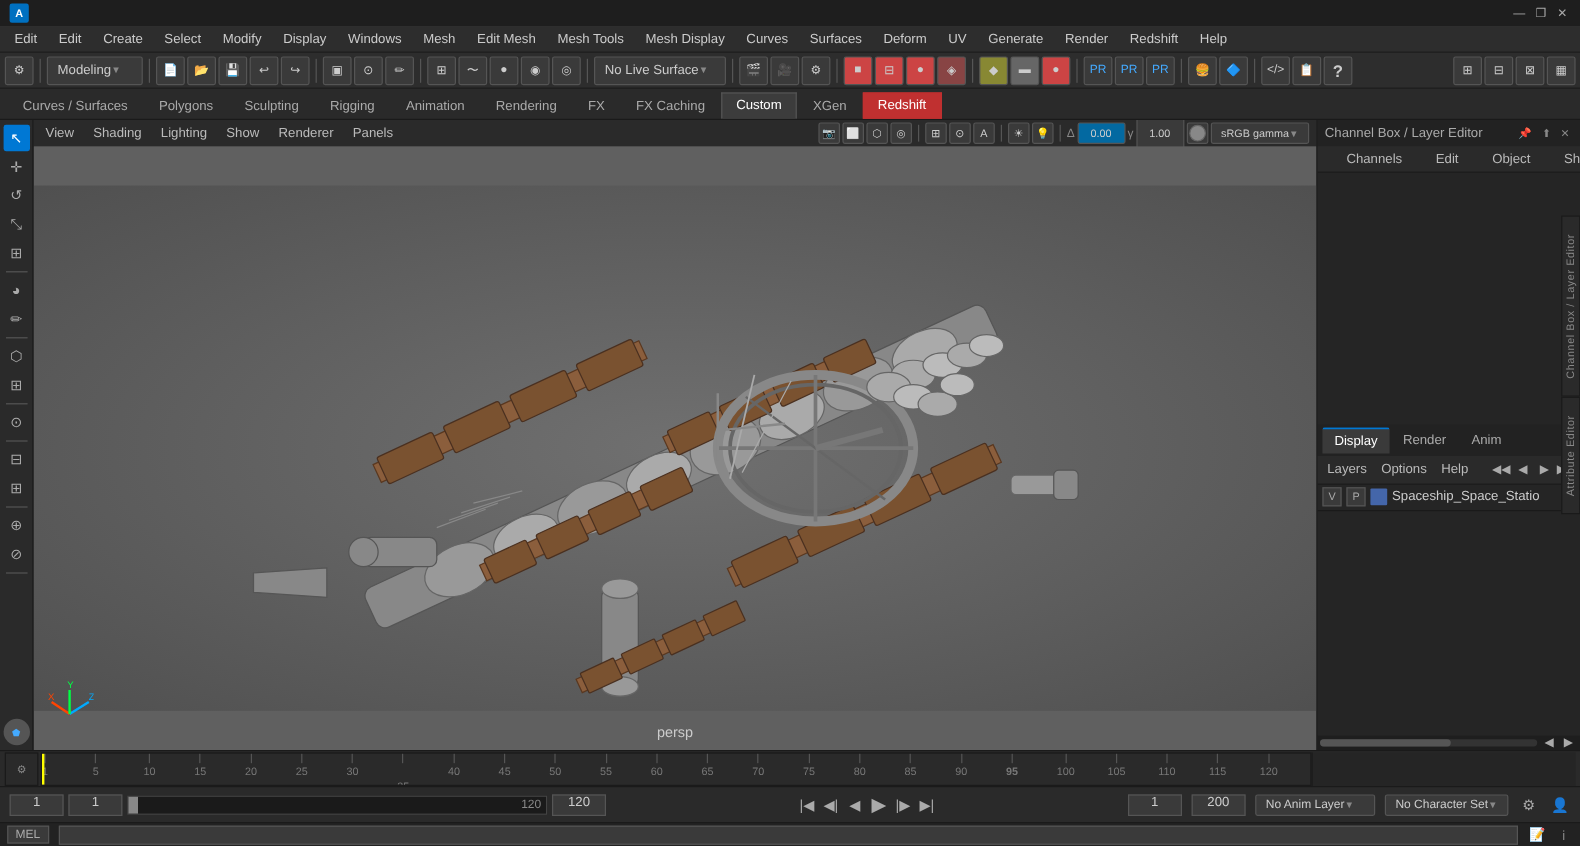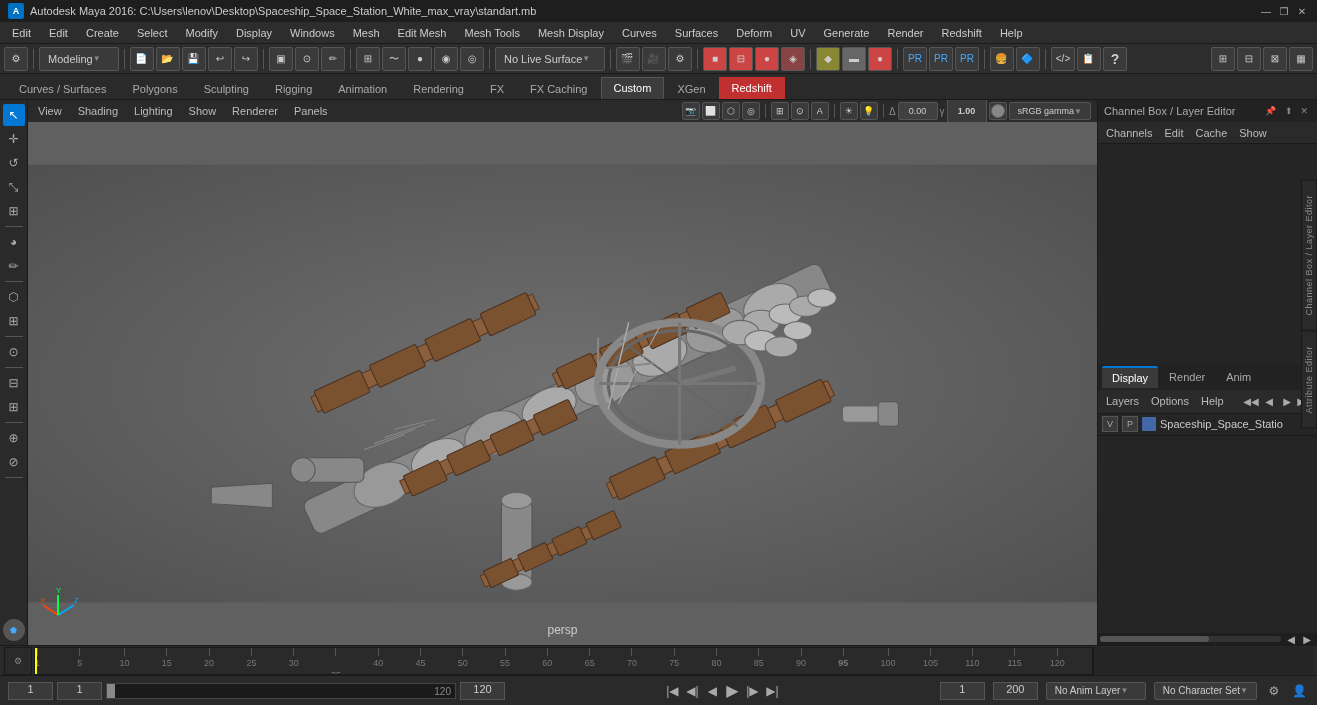--- a/index.html
+++ b/index.html
@@ -46,21 +46,21 @@
     #axes { position: absolute; bottom: 20px; left: 10px; width: 40px; height: 40px; }
 
     
     #right-panel { width: 220px; background: #2a2a2a; display: flex; flex-direction: column; border-left: 1px solid #1a1a1a; }
     
     #channel-box-header { height: 22px; background: #222; display: flex; align-items: center; justify-content: space-between; padding: 0 6px; font-size: 11px; color: #aaa; }
     #channel-box-tabs-right { display: flex; gap: 2px; }
     .cb-tab-btn { font-size: 9px; color: #888; cursor: pointer; padding: 1px 3px; }
     
     #cb-menus { height: 22px; background: #2a2a2a; display: flex; align-items: center; padding: 0 4px; gap: 4px; border-bottom: 1px solid #1a1a1a; }
-    .cb-menu { font-size: 11px; color: #bbb; cursor: pointer; padding: 2px 4px; }
+    .cb-menu { font-size: 11px; color: #bbb; cursor: pointer; padding: 2px 4px; margin-left: 16px; }
     
     #cb-empty { flex: 1; background: #252525; }
 
     
     #dra-tabs { height: 26px; background: #222; display: flex; align-items: center; padding: 0 4px; gap: 1px; }
     .dra-tab { padding: 4px 10px; font-size: 11px; color: #aaa; cursor: pointer; border-radius: 2px 2px 0 0; }
     .dra-tab.active { background: #3a3a3a; color: #fff; border-top: 2px solid #0078d4; }
     
     #layers-toolbar { height: 24px; background: #2a2a2a; display: flex; align-items: center; justify-content: space-between; padding: 0 4px; border-bottom: 1px solid #1a1a1a; }
     #layers-menu { display: flex; gap: 4px; }
@@ -124,21 +124,20 @@
 <body>
 
 <div id="app-frame">
 <div class="full-layout">
 
   <div id="titlebar">
     <div id="titlebar-left">
       <div id="titlebar-logo">
         <span>A</span>
       </div>
-      <span id="titlebar-title-text">Autodesk Maya 2016: C:\Users\lenov\Desktop\Spaceship_Space_Station_White_max_vray\standart.mb</span>
     </div>
     <div id="titlebar-controls">
       <div class="titlebar-btn">—</div>
       <div class="titlebar-btn">❐</div>
       <div class="titlebar-btn">✕</div>
     </div>
   </div>
 
   <div id="menubar">
     <div class="menu-item">Edit</div>
@@ -292,25 +291,25 @@
           <div class="toolbar-btn" style="width:18px;height:18px;font-size:9px;">⊞</div>
           <div class="toolbar-btn" style="width:18px;height:18px;font-size:9px;">⊙</div>
           <div class="toolbar-btn" style="width:18px;height:18px;font-size:9px;">A</div>
           <div class="toolbar-separator" style="height:14px;"></div>
           <div class="toolbar-btn" style="width:18px;height:18px;font-size:9px;">☀</div>
           <div class="toolbar-btn" style="width:18px;height:18px;font-size:9px;">💡</div>
           <div class="toolbar-separator" style="height:14px;"></div>
 
           <div style="display:flex;align-items:center;gap:2px;font-size:10px;color:#888;">
             <span>Δ</span>
-            <div class="toolbar-btn" style="width:40px;height:18px;font-size:9px;background:#404040;">0.00</div>
+            <div class="toolbar-btn" style="width:40px;height:18px;font-size:9px;background:#0369a1;">0.00</div>
           </div>
           <div style="display:flex;align-items:center;gap:2px;font-size:10px;color:#888;">
             <span>γ</span>
-            <div class="toolbar-btn" style="width:40px;height:31px;font-size:9px;background:#3a3a3a;font-weight:bold;">1.00</div>
+            <div class="toolbar-btn" style="width:40px;height:31px;font-size:9px;background:#3a3a3a;">1.00</div>
           </div>
 
           <div class="toolbar-btn" style="width:18px;height:18px;">
             <div class="color-circle" style="background:#888;"></div>
           </div>
 
           <div class="toolbar-btn-wide" style="height:18px;font-size:9px;min-width:80px;">
             <span>sRGB gamma</span>
             <span class="dropdown-arrow"> ▼</span>
           </div>
@@ -462,21 +461,21 @@
         <div id="channel-box-tabs-right">
           <div class="cb-tab-btn">📌</div>
           <div class="cb-tab-btn">⬆</div>
           <div class="cb-tab-btn">✕</div>
         </div>
       </div>
 
       <div id="cb-menus">
         <div class="cb-menu">Channels</div>
         <div class="cb-menu">Edit</div>
-        <div class="cb-menu">Cache</div>
+        <div class="cb-menu">Object</div>
         <div class="cb-menu">Show</div>
       </div>
 
       <div id="cb-empty" style="height:160px; background:#252525;"></div>
 
       <div id="dra-tabs">
         <div class="dra-tab active">Display</div>
         <div class="dra-tab">Render</div>
         <div class="dra-tab">Anim</div>
       </div>
@@ -678,15 +677,25 @@
 
       <div class="toolbar-btn-wide" style="height:18px; min-width:100px; font-size:10px;">
         <span>No Character Set</span>
         <span class="dropdown-arrow"> ▼</span>
       </div>
       <div class="pb-btn">⚙</div>
       <div class="pb-btn">👤</div>
     </div>
   </div>
 
+  <div id="statusbar">
+    <div id="mel-indicator">
+      <span>MEL</span>
+    </div>
+    <input type="text" id="status-input" placeholder="" style="flex: 1 1 0%;">
+    <div id="status-right">
+      <div class="status-icon">📝</div>
+      <div class="status-icon">ℹ</div>
+    </div>
+  </div>
 
 </div>
 </div>
 
 </body></html>

